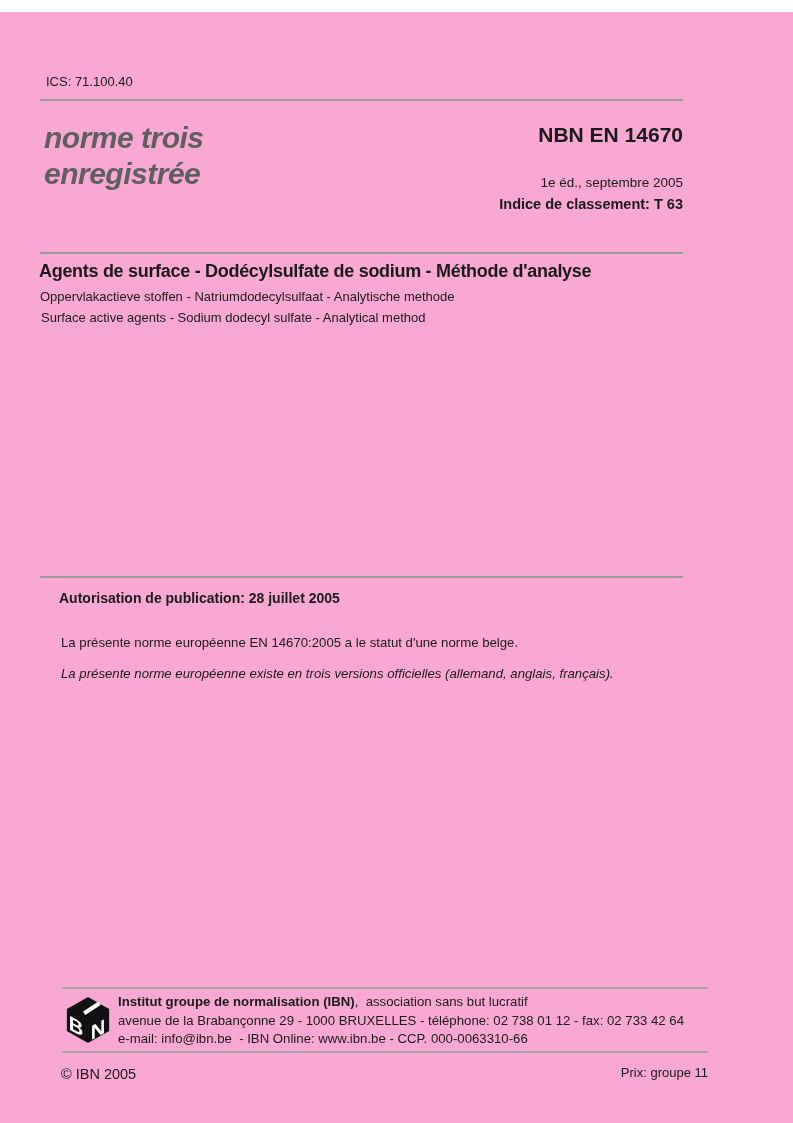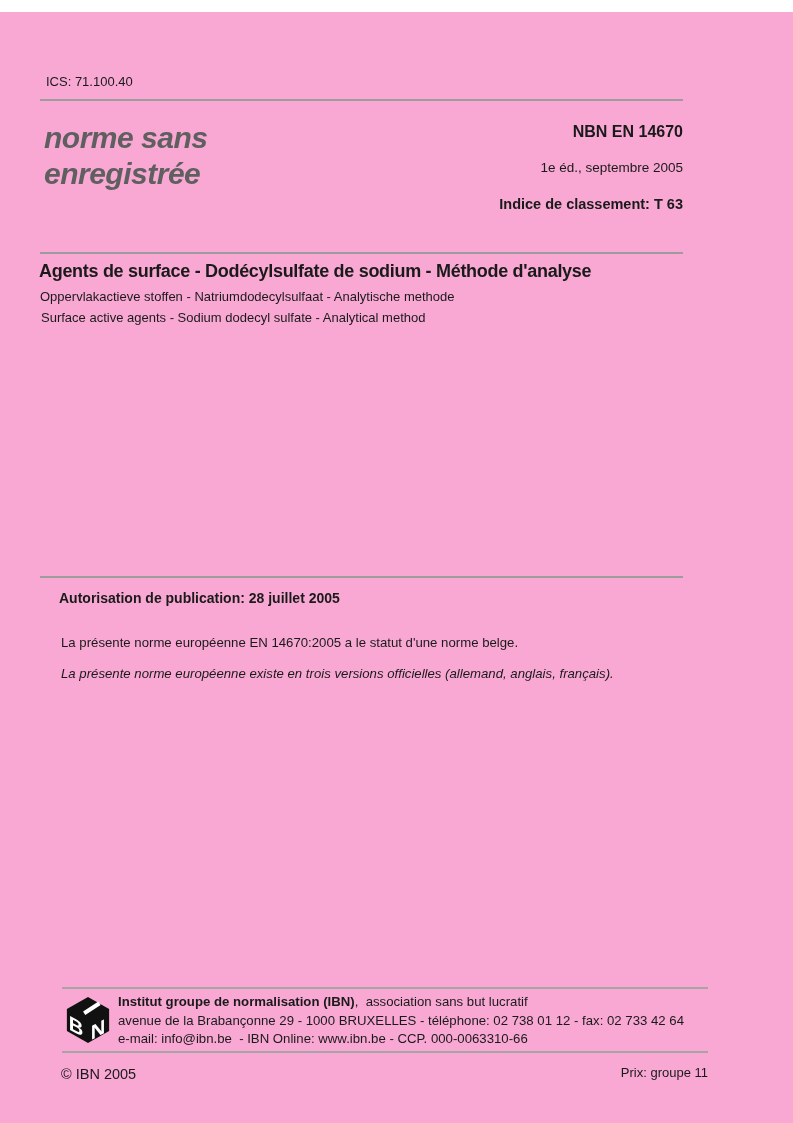--- a/index.html
+++ b/index.html
@@ -36,28 +36,28 @@
     line-height: 36px;
     font-weight: bold;
     font-style: italic;
     color: #5f5f5f;
     letter-spacing: -0.5px;
   }
   .std-num {
     position: absolute;
     right: 110px;
     top: 111px;
-    font-size: 16px;
+    font-size: 21px;
     font-weight: bold;
     white-space: nowrap;
   }
   .edition {
     position: absolute;
     right: 110px;
-    top: 148px;
+    top: 163px;
     font-size: 13.5px;
     white-space: nowrap;
   }
   .classement {
     position: absolute;
     right: 110px;
     top: 184px;
     font-size: 14.5px;
     font-weight: bold;
     white-space: nowrap;
@@ -133,21 +133,21 @@
 </style>
 </head>
 <body>
 
 <div class="page">
 
   <div class="ics">ICS: 71.100.40</div>
   <div class="rule" style="left:40px; top:87px; width:643px;"></div>
 
   <div class="doctype">
-    <div>norme sans</div>
+    <div>norme trois</div>
     <div>enregistrée</div>
   </div>
 
   <div class="std-num">NBN EN 14670</div>
   <div class="edition">1e éd., septembre 2005</div>
   <div class="classement">Indice de classement: T 63</div>
 
   <div class="rule" style="left:40px; top:240px; width:643px;"></div>
 
   <h1 class="title-fr">Agents de surface - Dodécylsulfate de sodium - Méthode d'analyse</h1>

